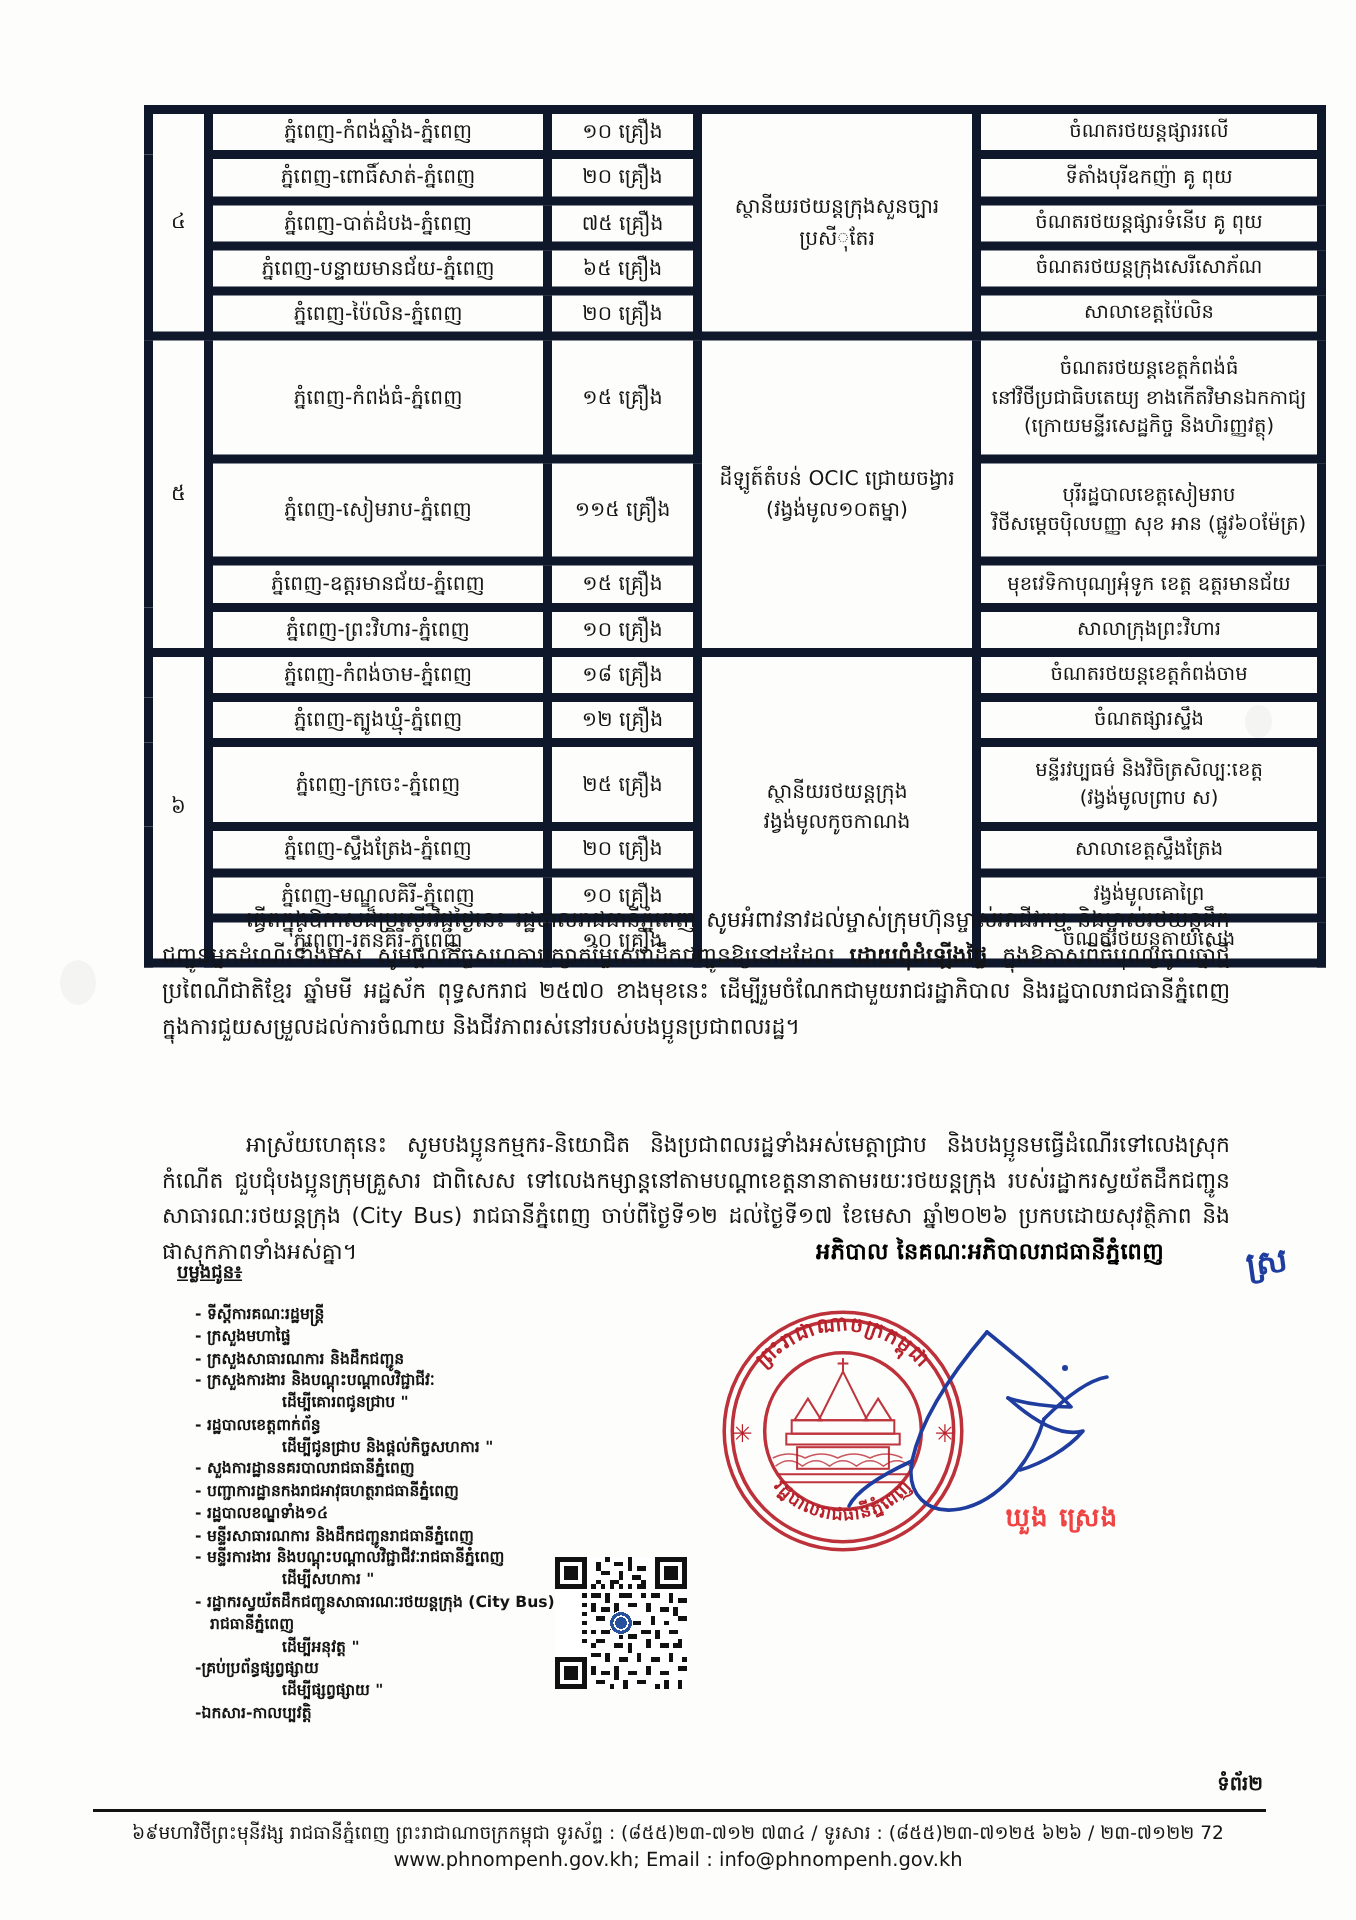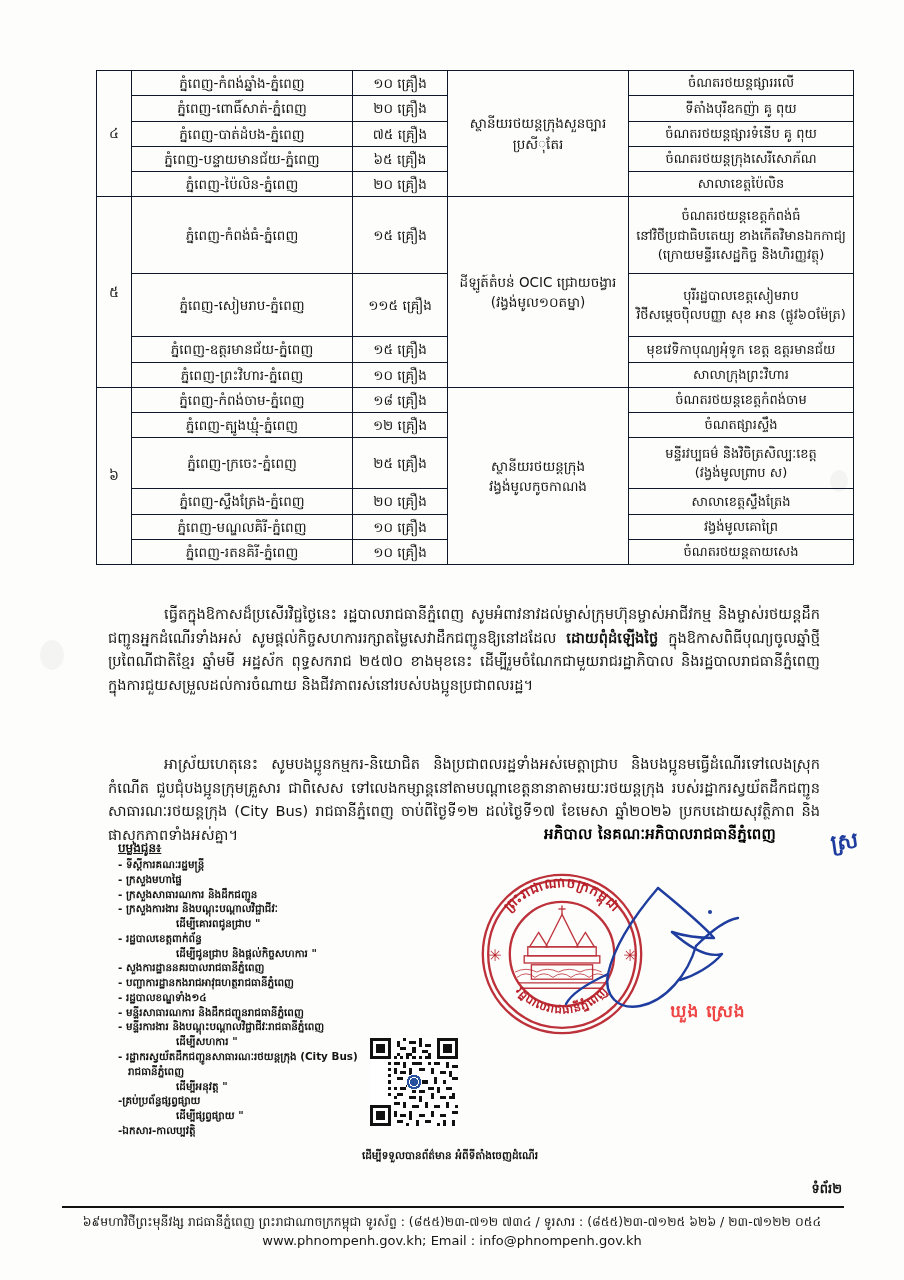--- a/index.html
+++ b/index.html
@@ -30,21 +30,21 @@
     top: 70px;
     width: 712px;
   }
   table.routes {
     border-collapse: collapse;
     width: 100%;
     table-layout: fixed;
     font-size: 13.5px;
   }
   table.routes td {
-    border: 1px solid #0f172a;
+    border: 6px solid #0f172a;
     padding: 2px 4px;
     vertical-align: middle;
     text-align: center;
     line-height: 1.5;
   }
   td.col-no     { width: 26px;  font-size: 14px; }
   td.col-route  { width: 212px; text-align: left; padding-left: 8px; font-size: 13.5px; }
   td.col-count  { width: 86px;  font-size: 13.5px; }
   td.col-group  { width: 172px; font-size: 13.5px; line-height: 1.7; }
   td.col-place  { width: 216px; font-size: 13px; line-height: 1.55; }
@@ -76,21 +76,21 @@
     font-size: 10.4px;
     line-height: 1.42;
     font-weight: 700;
   }
   .dist-title {
     font-size: 12px;
     font-weight: 700;
     text-decoration: underline;
     margin-bottom: 0;
   }
-  .dist ul { list-style: none; margin: 0; padding: 0; }
+  .dist ul { list-style: none; margin: 12px; padding: 0; }
   .dist li { white-space: nowrap; }
   .dist li.dash::before { content: "- "; }
   .dist li.note {
     padding-left: 58px;
     font-style: normal;
   }
   .dist li.sub-dash::before { content: "-"; }
 
   
   .sig-block {
@@ -534,26 +534,25 @@
       </g>
 
       <circle cx="14.5" cy="14.5" r="2.7" fill="#ffffff"></circle>
       <circle cx="14.5" cy="14.5" r="2.4" fill="#27519c"></circle>
       <circle cx="14.5" cy="14.5" r="1.7" fill="#ffffff"></circle>
       <circle cx="14.5" cy="14.5" r="1.3" fill="#27519c"></circle>
     </svg>
   </div>
 
   <div class="qr-caption">
-    <div>ដើម្បីទទួលបានព័ត៌មាន អំពីទីតាំងចេញដំណើរ</div>
   </div>
 
   <div class="page-num">ទំព័រ២</div>
   <div class="footer-rule"></div>
   <div class="footer">
-    <div>៦៩មហាវិថីព្រះមុនីវង្ស រាជធានីភ្នំពេញ ព្រះរាជាណាចក្រកម្ពុជា ទូរស័ព្ទ : (៨៥៥)២៣-៧១២ ៧៣៤ / ទូរសារ : (៨៥៥)២៣-៧១២៥ ៦២៦ / ២៣-៧១២២ ០៥៤</div>
+    <div>៦៩មហាវិថីព្រះមុនីវង្ស រាជធានីភ្នំពេញ ព្រះរាជាណាចក្រកម្ពុជា ទូរស័ព្ទ : (៨៥៥)២៣-៧១២ ៧៣៤ / ទូរសារ : (៨៥៥)២៣-៧១២៥ ៦២៦ / ២៣-៧១២២ 72</div>
     <div class="line2">www.phnompenh.gov.kh; Email : info@phnompenh.gov.kh</div>
   </div>
 
   <div class="artifact" style="left:40px; top:640px; width:24px; height:30px;"></div>
   <div class="artifact" style="left:830px; top:470px; width:18px; height:22px;"></div>
 
 </div>
 
 </body></html>

